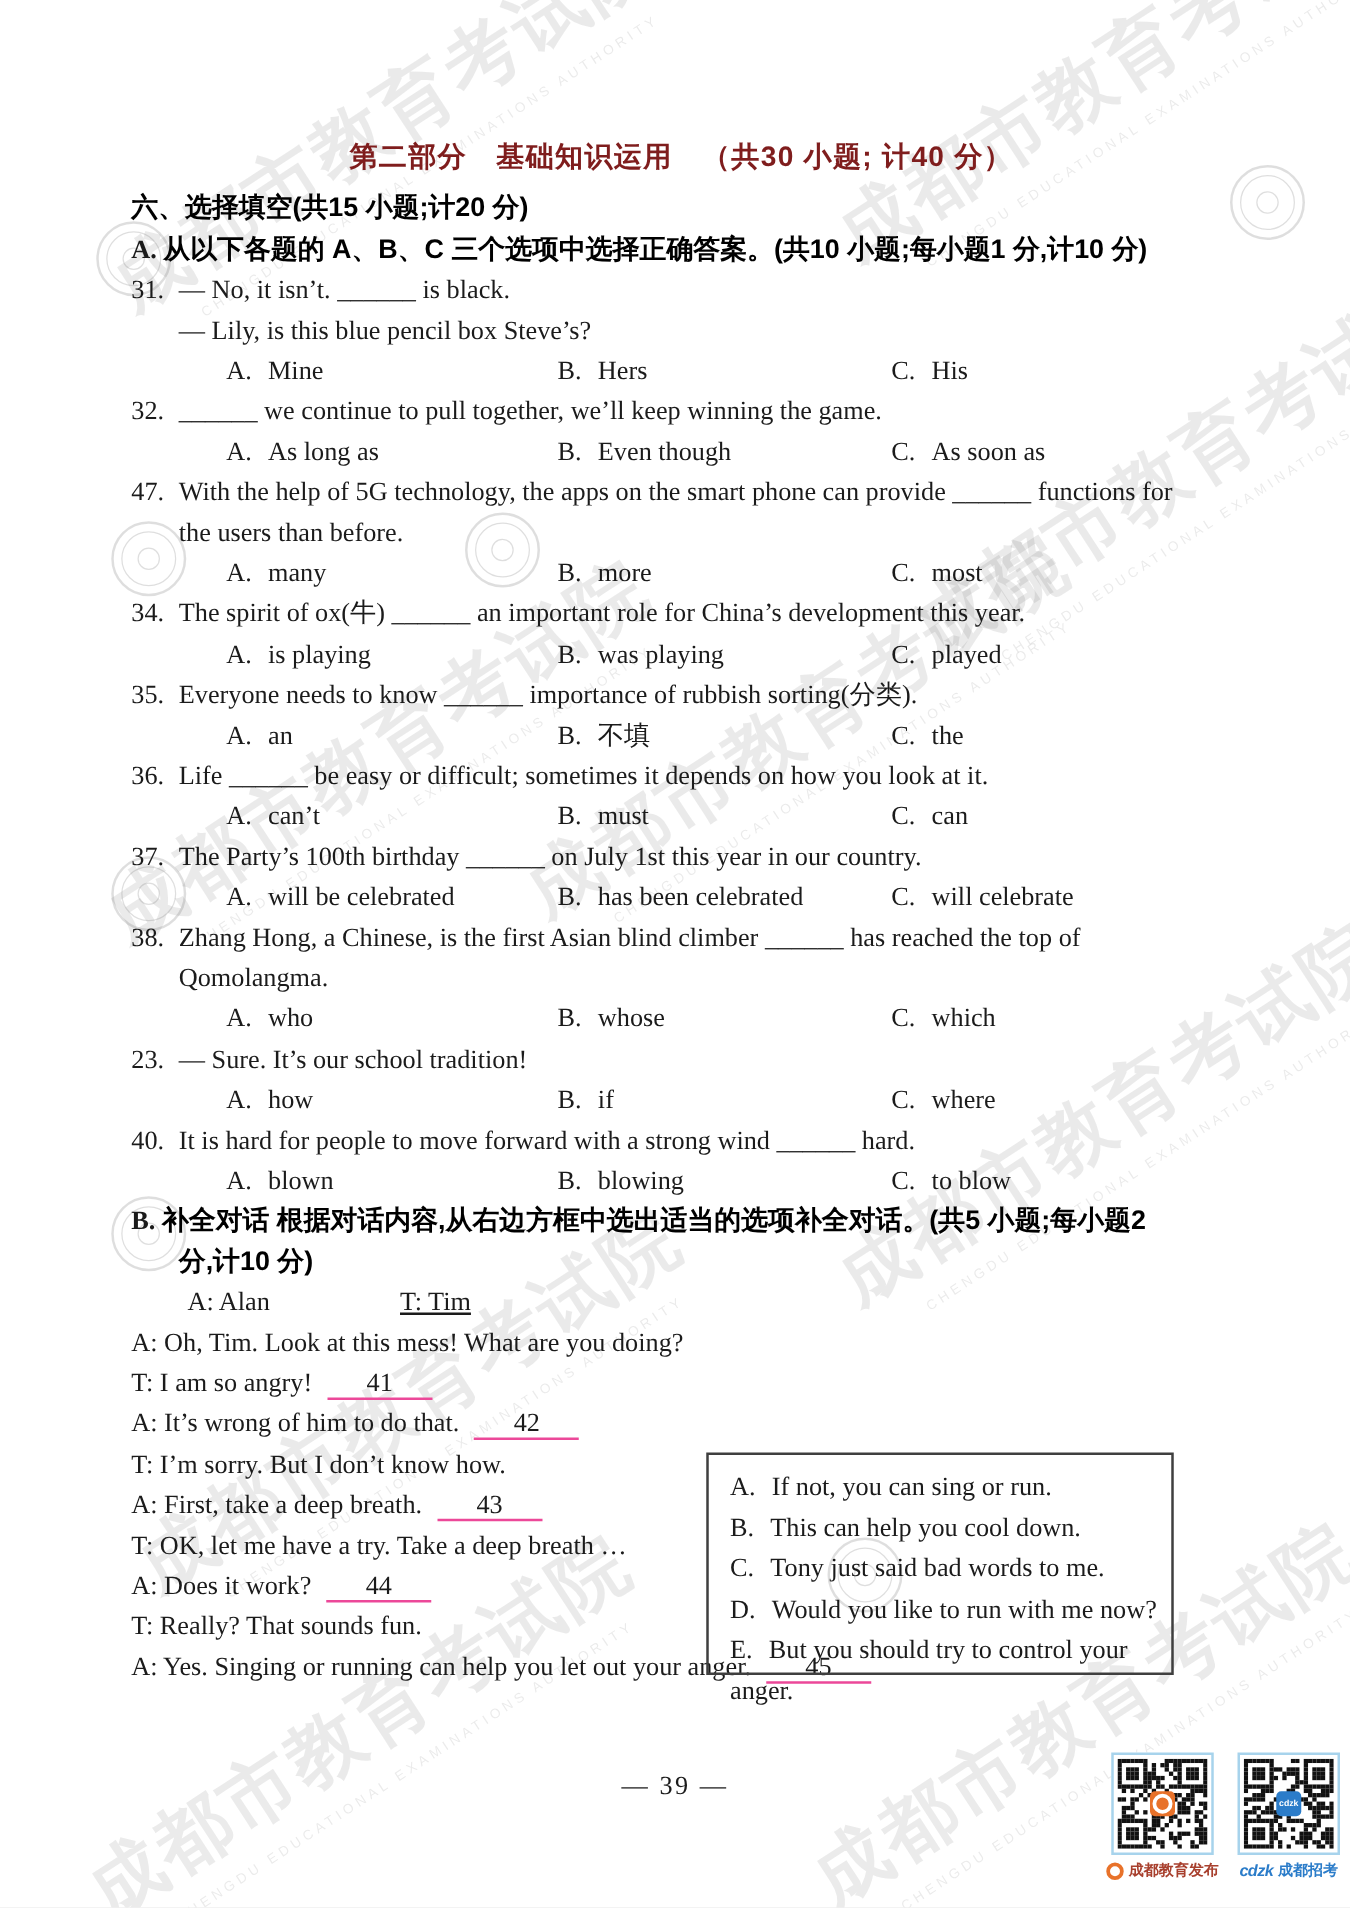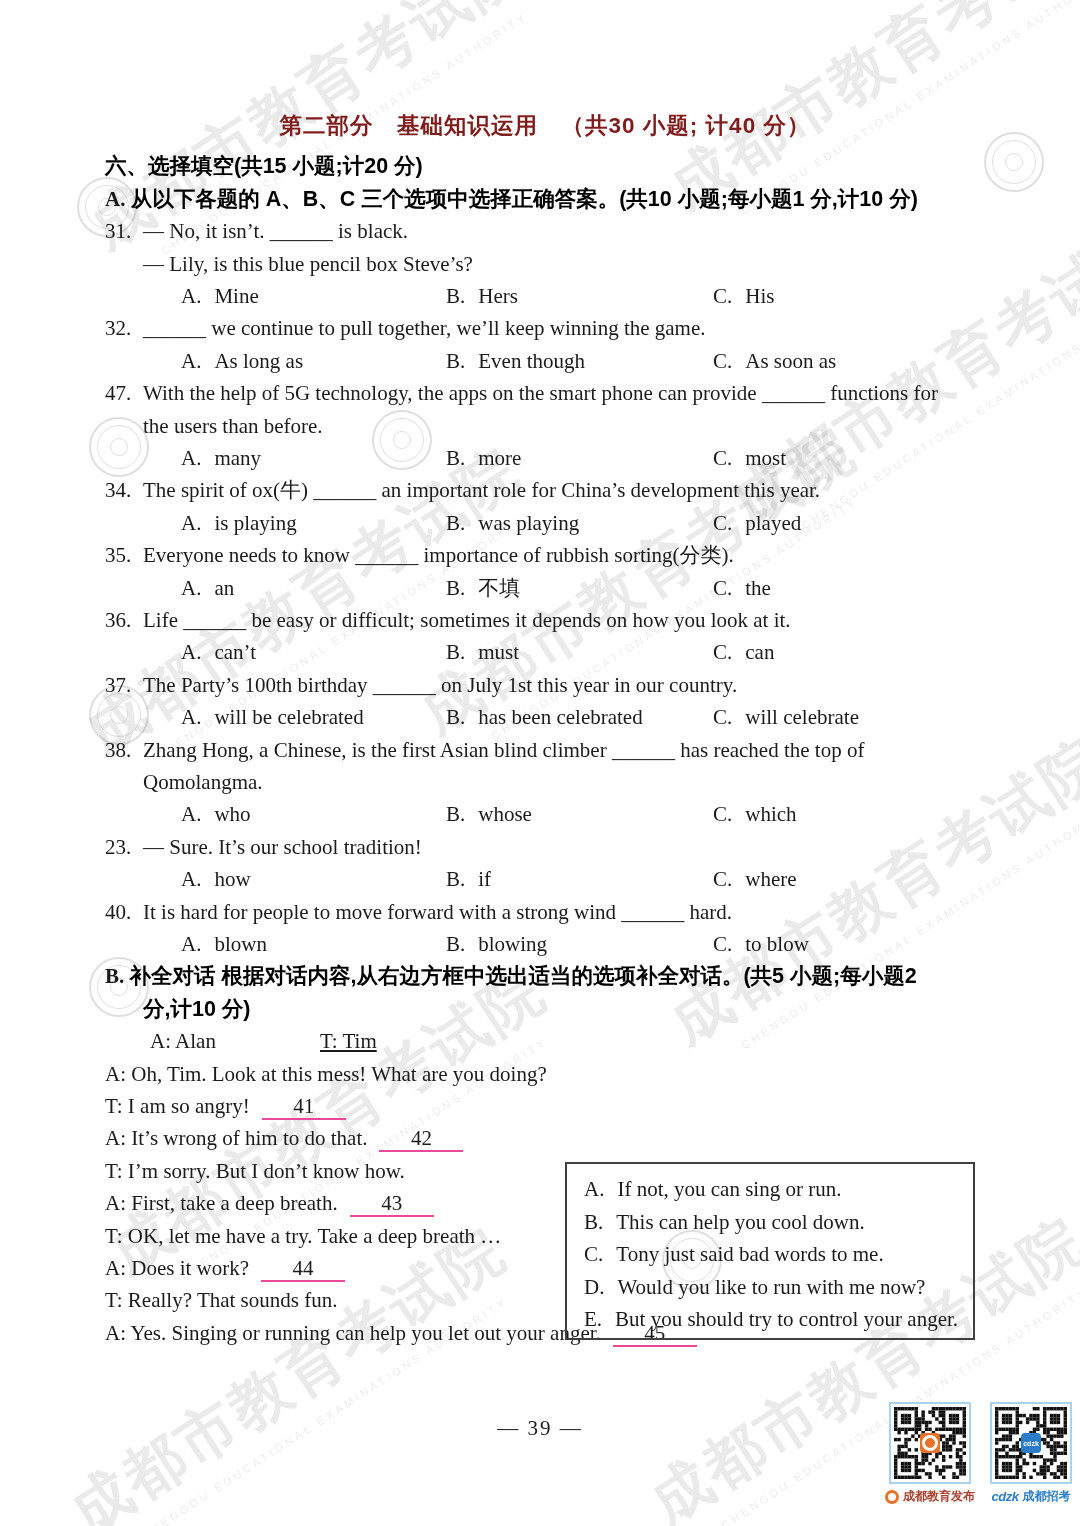--- a/index.html
+++ b/index.html
@@ -25,21 +25,21 @@
   .opt .k{margin-right:13px;}
   .opt-a{left:38px;} .opt-b{left:303px;} .opt-c{left:570px;}
   .bhead2{padding-left:38px;}
   .roles{position:relative;height:32.4px;}
   .role-a{position:absolute;left:45px;top:0;} .role-t{position:absolute;left:215px;top:0;text-decoration:underline;}
   .dline{white-space:nowrap;}
   .dblank{display:inline-block;min-width:84px;text-align:center;border-bottom:2px solid #ec4899;
           margin-left:12px;line-height:24px;}
   .dblank:empty{display:none;}
   
-  .choice-box{position:absolute;left:565px;top:1162px;width:410px;height:178px;border:2px solid #3f3f3f;
+  .choice-box{position:absolute;left:565px;top:1162px;width:374px;height:178px;border:2px solid #3f3f3f;
               z-index:3;font-size:21px;line-height:32.6px;padding:9px 0 0 17px;box-sizing:border-box;background:transparent;}
   .cbl .k{margin-right:13px;}
   
   .page-num{position:absolute;left:0;right:0;top:1416px;text-align:center;font-size:21px;z-index:2;letter-spacing:2px;}
   .qr-area{position:absolute;right:8px;top:1402px;display:flex;gap:15px;z-index:4;}
   .qr-unit{display:flex;flex-direction:column;align-items:center;}
   .qr-frame{width:78px;height:78px;border:2px solid #a7d3ec;background:#fff;position:relative;
             display:flex;align-items:center;justify-content:center;}
   .qr-logo{position:absolute;left:50%;top:50%;transform:translate(-50%,-50%);width:20px;height:20px;border-radius:4px;
            display:flex;align-items:center;justify-content:center;}

